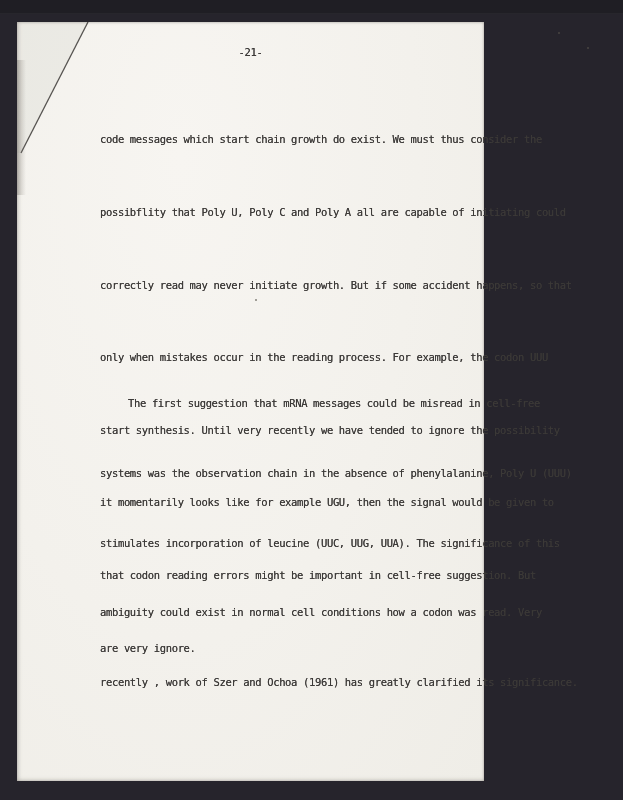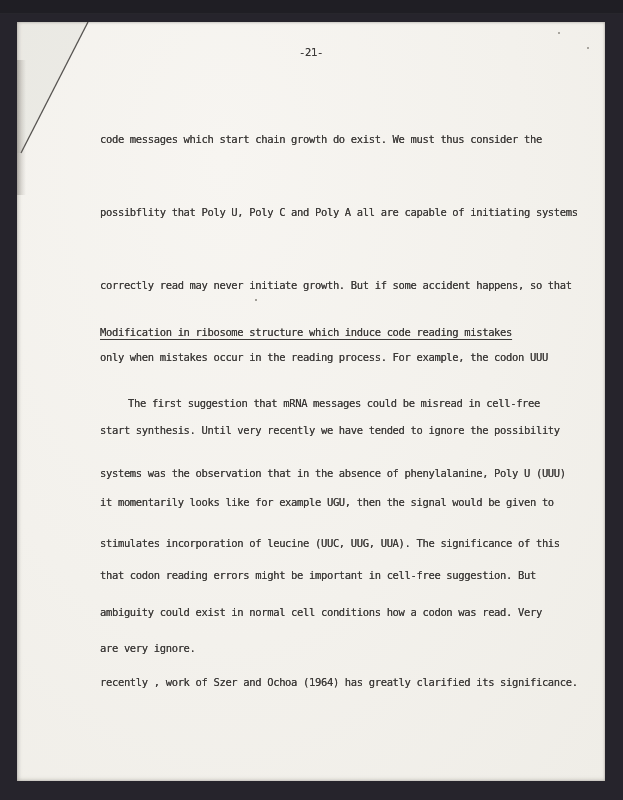--- a/index.html
+++ b/index.html
@@ -21,21 +21,21 @@
     background: var(--backdrop);
   }
   .backdrop-seam {
     position: absolute; left: 0; top: 0; width: 100%; height: 14px;
     background: rgba(0,0,0,0.16);
     border-bottom: 1px solid rgba(255,255,255,0.04);
   }
   .paper {
     position: absolute;
     left: 17px; top: 22px;
-    width: 588px; height: 759px;
+    width: 467px; height: 759px;
     background:
       radial-gradient(ellipse at 35% 18%, #f7f5f1 0%, var(--paper) 55%, #efede7 100%);
     box-shadow:
       inset 2px 0 4px -1px rgba(110,105,98,0.35),
       inset -1px 0 2px rgba(150,145,138,0.28),
       inset 0 -2px 4px -1px rgba(140,135,128,0.3),
       inset 0 1px 2px rgba(150,145,138,0.2);
   }
   .crease-svg {
     position: absolute; left: 0; top: 0;
@@ -91,37 +91,36 @@
     </svg>
     <div class="edge-smudge"></div>
     <div class="speck s1"></div>
     <div class="speck s2"></div>
     <div class="speck s3"></div>
 
     <div class="typetext page-number">-21-</div>
 
     <div class="typetext para intro-para">
       <div class="line">code messages which start chain growth do exist. We must thus consider the</div>
-      <div class="line">possibflity that Poly U, Poly C and Poly A all are capable of initiating systems</div>
+      <div class="line">possibflity that Poly U, Poly C and Poly A all are capable of initiating could</div>
       <div class="line">correctly read may never initiate growth. But if some accident happens, so that</div>
       <div class="line">only when mistakes occur in the reading process. For example, the codon UUU</div>
       <div class="line">start synthesis. Until very recently we have tended to ignore the possibility</div>
       <div class="line">it momentarily looks like for example UGU, then the signal would be given to</div>
       <div class="line">that codon reading errors might be important in cell-free suggestion. But</div>
       <div class="line">are very ignore.</div>
     </div>
 
-    <div class="typetext section-heading">Modification in ribosome structure which induce code reading mistakes</div>
 
     <div class="typetext para body-para">
       <div class="line indent">The first suggestion that mRNA messages could be misread in cell-free</div>
-      <div class="line">systems was the observation that in the absence of phenylalanine, Poly U (UUU)</div>
+      <div class="line">systems was the observation chain in the absence of phenylalanine, Poly U (UUU)</div>
       <div class="line">stimulates incorporation of leucine (UUC, UUG, UUA). The significance of this</div>
       <div class="line">ambiguity could exist in normal cell conditions how a codon was read. Very</div>
-      <div class="line">recently , work of Szer and Ochoa (1964) has greatly clarified its significance.</div>
+      <div class="line">recently , work of Szer and Ochoa (1961) has greatly clarified its significance.</div>
       
       
       
       
       
       
       
       
       
     </div>

